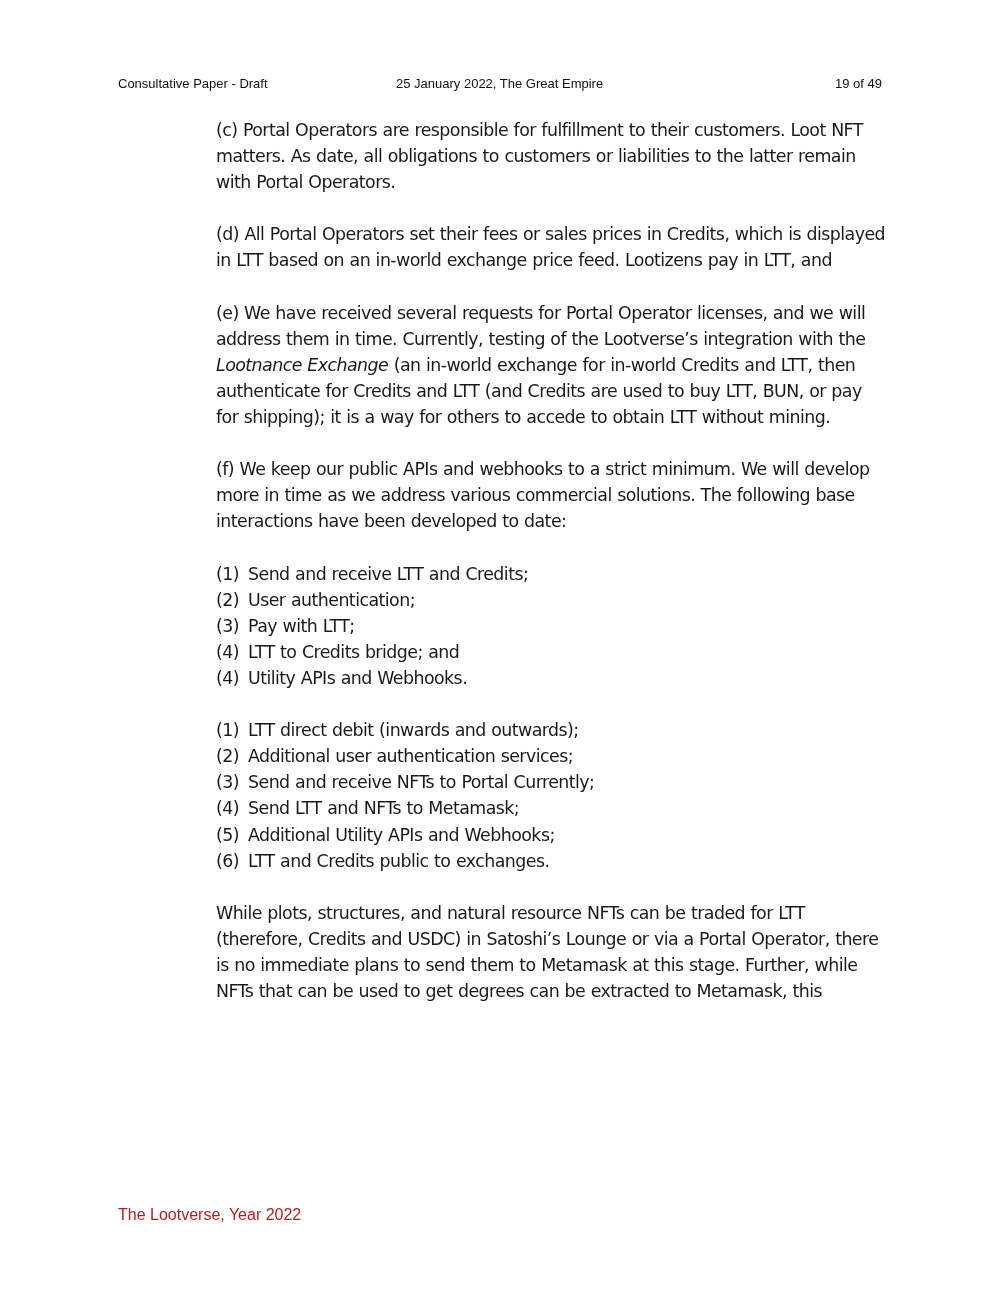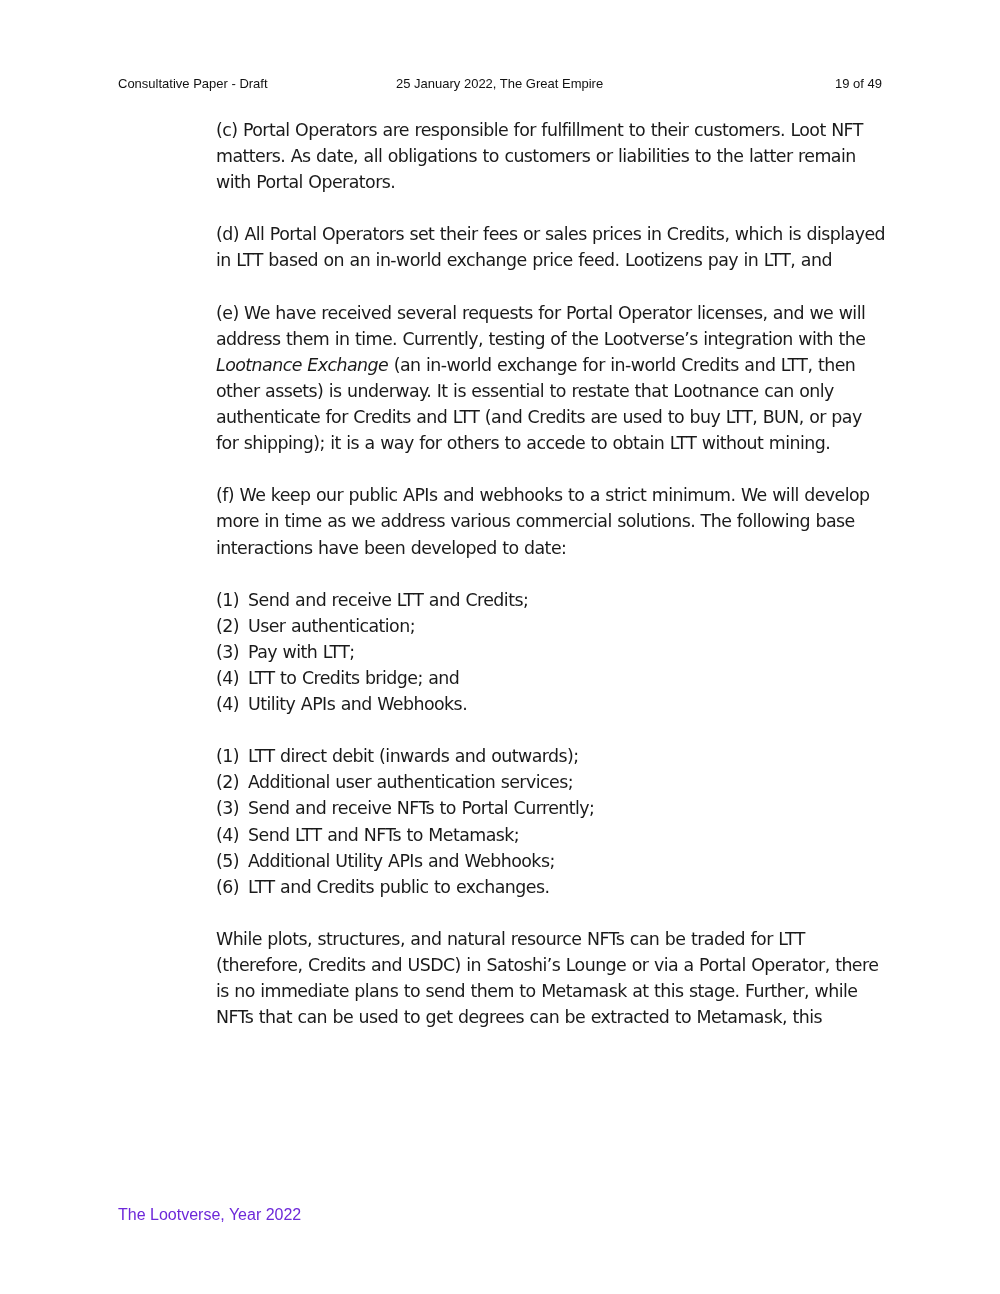--- a/index.html
+++ b/index.html
@@ -48,21 +48,21 @@
     .list li { display: block; white-space: nowrap; }
     .list .num { display: inline-block; width: 32px; }
     em { font-style: italic; }
 
     .footer {
       position: absolute;
       top: 1206px;
       left: 118px;
       font-family: "Liberation Sans", sans-serif;
       font-size: 16px;
-      color: #6d28d9;
+      color: #b91c1c;
       white-space: nowrap;
     }
   </style>
 </head>
 <body>
 
 <div class="header">
   <span class="h-left">Consultative Paper - Draft</span>
   <span class="h-center">25 January 2022, The Great Empire</span>
   <span class="h-right">19 of 49</span>
@@ -78,21 +78,20 @@
 
   <p class="para">
     <span class="line">(d) All Portal Operators set their fees or sales prices in Credits, which is displayed</span>
     <span class="line">in LTT based on an in-world exchange price feed. Lootizens pay in LTT, and</span>
   </p>
 
   <p class="para">
     <span class="line">(e) We have received several requests for Portal Operator licenses, and we will</span>
     <span class="line">address them in time. Currently, testing of the Lootverse’s integration with the</span>
     <span class="line"><em>Lootnance Exchange</em><span> (an in-world exchange for in-world Credits and LTT, then</span></span>
-    <span class="line">other assets) is underway. It is essential to restate that Lootnance can only</span>
     <span class="line">authenticate for Credits and LTT (and Credits are used to buy LTT, BUN, or pay</span>
     <span class="line">for shipping); it is a way for others to accede to obtain LTT without mining.</span>
   </p>
 
   <p class="para">
     <span class="line">(f) We keep our public APIs and webhooks to a strict minimum. We will develop</span>
     <span class="line">more in time as we address various commercial solutions. The following base</span>
     <span class="line">interactions have been developed to date:</span>
   </p>
 

